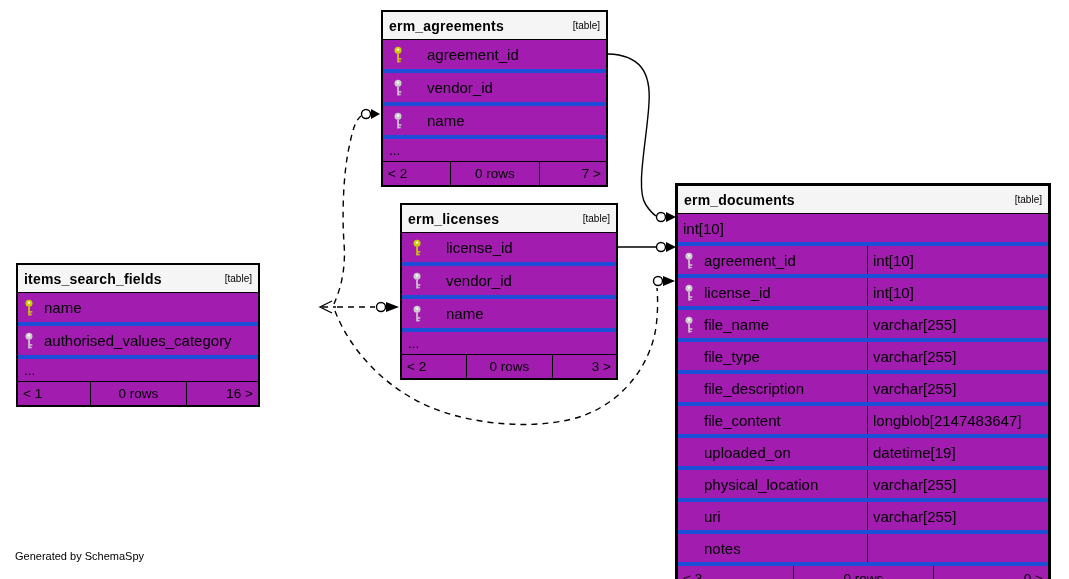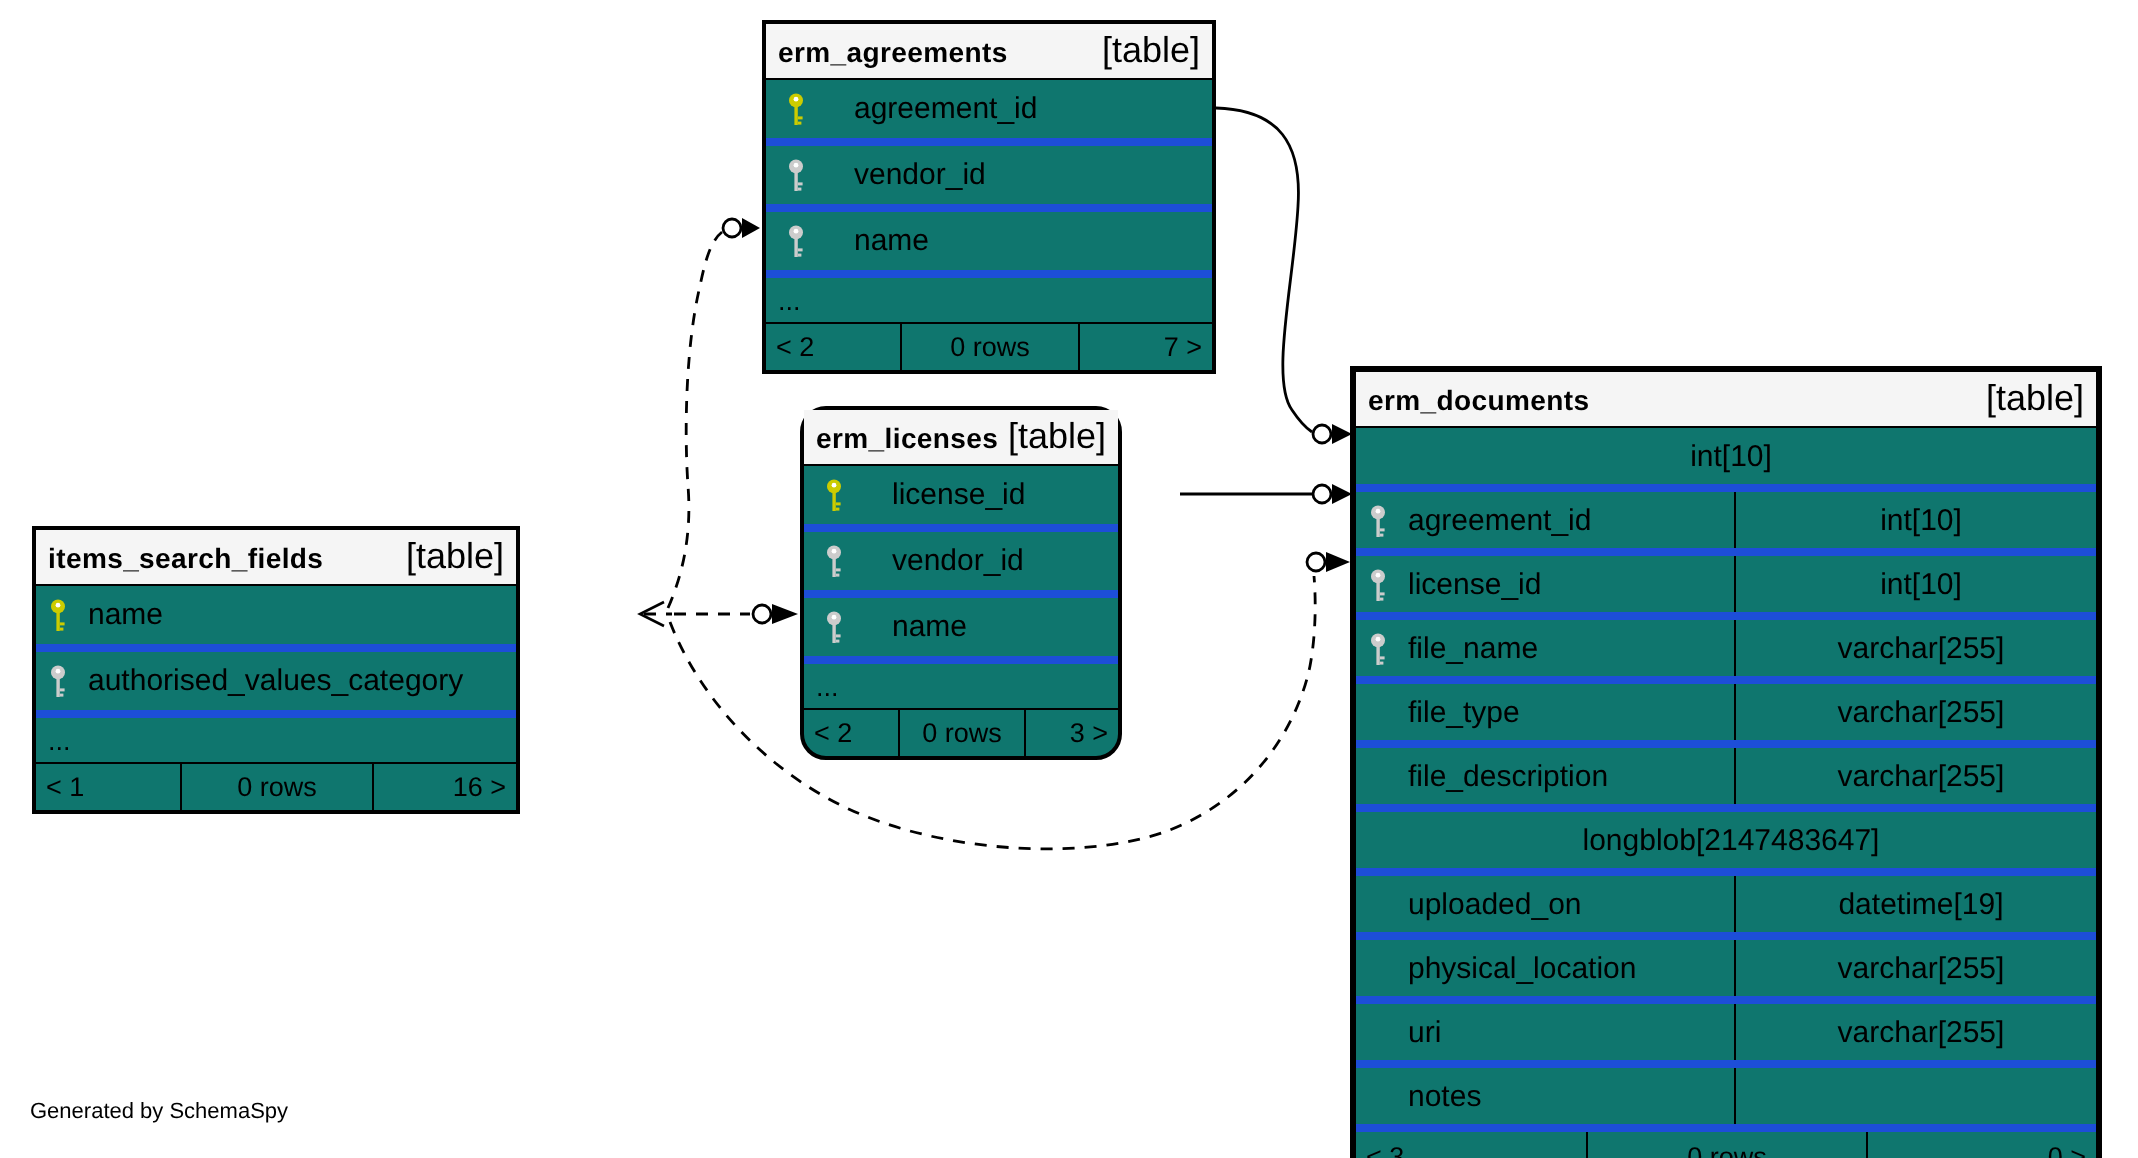--- a/index.html
+++ b/index.html
@@ -5,26 +5,26 @@
   html,body{margin:0;padding:0;background:#ffffff;}
   body{width:1069px;height:579px;position:relative;overflow:hidden;
        font-family:"Liberation Sans","DejaVu Sans",sans-serif;color:#000;}
   svg.edges{position:absolute;left:0;top:0;z-index:0;}
   .solidln{fill:none;stroke:#000;stroke-width:1.4;}
   .dashln{fill:none;stroke:#000;stroke-width:1.4;stroke-dasharray:6 5;}
   .thinln{fill:none;stroke:#000;stroke-width:1.3;}
   .dot{fill:#fff;stroke:#000;stroke-width:1.4;}
   .ah{fill:#000;stroke:none;}
 
-  .tbl{position:absolute;z-index:1;background:#0f766e;border:2px solid #000;box-sizing:border-box;text-align:center;}
+  .tbl{position:absolute;z-index:1;background:#a21caf;border:2px solid #000;box-sizing:border-box;}
   .tbl.thick{border-width:3px;margin-top:40px;}
   .thead{height:27px;background:#f5f5f5;display:flex;align-items:center;
          justify-content:space-between;padding:0 6px;border-bottom:1px solid #000;}
   .tname{font-weight:bold;font-size:14px;letter-spacing:.2px;cursor:pointer;}
-  .ttag{font-size:18px;}
+  .ttag{font-size:10px;}
   .trow{height:29px;display:flex;align-items:center;border-bottom:4px solid #1d4ed8;font-size:15px;}
   .keyslot{width:12px;height:17px;display:inline-flex;flex:0 0 12px;}
   .pk{color:#cccc00;}
   .fk{color:#cccccc;}
   .indent-big .keyslot{margin-left:10px;}
   .indent-big .cname{margin-left:22px;}
   .indent-sm .keyslot{margin-left:6px;}
   .indent-sm .cname{margin-left:8px;}
   .more{height:22px;display:flex;align-items:center;border-bottom:1px solid #000;
         font-size:13.5px;padding-left:6px;}
@@ -119,21 +119,21 @@
     <span class="cname">name</span>
   </div>
   <div class="more">...</div>
   <div class="tfoot">
     <span class="fcell fl">&lt; 2</span>
     <span class="fcell fc">0 rows</span>
     <span class="fcell fr">7 &gt;</span>
   </div>
 </div>
 
-<div class="tbl indent-big" style="left:400px;top:203px;width:161px;border-radius:13px;">
+<div class="tbl indent-big" style="left:400px;top:203px;width:218px;">
   <div class="thead">
     <span class="tname">erm_licenses</span>
     <span class="ttag">[table]</span>
   </div>
   <div class="trow">
     <span class="keyslot pk">
       <svg width="12" height="17" viewBox="0 0 12 17">
           <circle cx="5" cy="4.2" r="3.5" fill="currentColor"></circle>
           <circle cx="5" cy="3.6" r="1.2" fill="#fff"></circle>
           <rect x="4.2" y="7.5" width="1.7" height="9" fill="currentColor"></rect>
@@ -274,20 +274,24 @@
     <div class="celltype">varchar[255]</div>
   </div>
   <div class="trow">
     <div class="cellname">
         <span class="keyslot"></span>
       <span class="cname">file_description</span>
     </div>
     <div class="celltype">varchar[255]</div>
   </div>
   <div class="trow">
+    <div class="cellname">
+        <span class="keyslot"></span>
+      <span class="cname">file_content</span>
+    </div>
     <div class="celltype">longblob[2147483647]</div>
   </div>
   <div class="trow">
     <div class="cellname">
         <span class="keyslot"></span>
       <span class="cname">uploaded_on</span>
     </div>
     <div class="celltype">datetime[19]</div>
   </div>
   <div class="trow">

